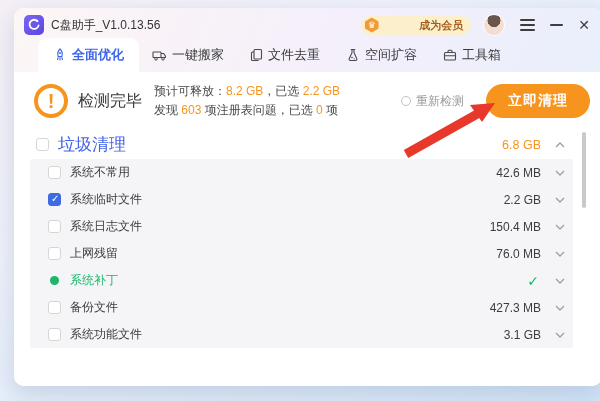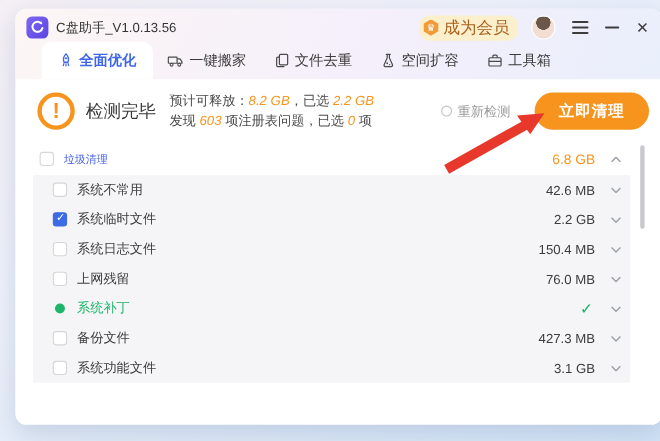--- a/index.html
+++ b/index.html
@@ -18,51 +18,51 @@
   .win-header { height:64px; background:linear-gradient(115deg,#fdf6f5 0%,#f4effb 55%,#e9effb 100%); }
   .titlebar { height:30px; display:flex; align-items:center; padding:4px 12px 0 10px; }
   .logo { width:20px; height:20px; border-radius:5px; background:linear-gradient(135deg,#7e66f2,#5b45e0);
           display:flex; align-items:center; justify-content:center; flex:0 0 auto; }
   .app-title { font-size:12px; color:#333; margin-left:7px; }
   .tb-spacer { flex:1; }
   .member-badge { display:flex; align-items:center; gap:4px; background:#fcefcb; border-radius:10px;
           padding:2px 8px 2px 3px; cursor:pointer; }
   .crown { width:15px; height:15px; background:#f09a38; color:#fff; font-size:9px; line-height:15px;
           text-align:center; clip-path:polygon(50% 0,95% 27%,95% 73%,50% 100%,5% 73%,5% 27%); }
-  .member-badge span.mb-txt { font-size:15px; font-weight:normal; color:#a8611d; }
+  .member-badge span.mb-txt { font-size:11px; font-weight:bold; color:#a8611d;margin-left:36px; }
   .avatar { width:22px; height:22px; border-radius:50%; margin-left:12px;
           background:radial-gradient(circle at 50% 28%, #6b564c 0 36%, #f4ddd2 38% 72%, #e6c4b4 100%);
           border:1px solid #fff; cursor:pointer; }
   .winbtn { margin-left:15px; cursor:pointer; display:flex; flex-direction:column; justify-content:center; }
   .hamburger .bar { width:15px; height:1.8px; background:#3d3d3d; border-radius:1px; margin:1.7px 0; }
   .minimize .bar { width:13px; height:1.8px; background:#3d3d3d; border-radius:1px; }
   .closebtn { font-size:14px; color:#3d3d3d; font-weight:bold; line-height:14px; }
   
   .tabbar { height:34px; display:flex; align-items:stretch; padding-left:24px; }
   .tab { display:flex; align-items:center; gap:5px; padding:0 13px; font-size:13px; color:#3a3a3a; cursor:pointer; }
   .tab.active { background:#fff; border-radius:9px 9px 0 0; color:#3f66e8; padding:0 15px; font-weight:bold; }
   .tab svg { flex:0 0 auto; }
   
   .content { position:relative; height:314px; background:#fff; }
   .status-row { display:flex; align-items:center; margin:6px 12px 0 20px; height:46px; }
   .warn-icon { width:34px; height:34px; border-radius:50%; border:4px solid #f7941d; color:#f7941d;
           font-weight:900; font-size:20px; display:flex; align-items:center; justify-content:center; flex:0 0 auto; }
   .status-title { font-size:16px; color:#3a3a3a; margin:0 12px 0 10px; white-space:nowrap; }
   .status-lines { font-size:12px; color:#4a4a4a; line-height:19px; white-space:nowrap; }
-  .num { color:#f7941d;font-style:italic; }
+  .num { color:#f7941d; }
   .status-right { margin-left:auto; display:flex; align-items:center;gap:8px; }
   .recheck { display:flex; align-items:center; gap:5px; color:#9b9b9b; font-size:12px; cursor:pointer; margin-right:14px; }
   .radio { width:10px; height:10px; border-radius:50%; border:1.5px solid #c2c2c2; background:#fff; }
   .clean-btn { background:#f7941d; color:#fff; font-size:14px; border:none; border-radius:17px;
           padding:8px 22px; cursor:pointer; letter-spacing:1px;font-weight:bold; }
   
   .list { margin:6px 10px 0 16px; width:543px; }
   .row { display:flex; align-items:center; }
   .group-row { height:29px; padding:0 8px 0 6px; background:#fff; cursor:pointer; }
-  .group-label { font-size:10px; color:#4663e8; margin-left:9px; }
+  .group-label { font-size:17px; color:#4663e8; margin-left:9px; }
   .group-size { font-size:12.5px; color:#f7941d; margin-right:14px; }
   .sub-block { background:#f5f5f7; border-radius:2px; }
   .sub-row { height:27px; padding:0 8px 0 18px; cursor:pointer; }
   .row-label { font-size:12px; color:#3c3c3c; margin-left:9px; }
   .row-size { font-size:12px; color:#3c3c3c; margin-right:14px; }
   .row-spacer { flex:1; }
   .cb { width:13px; height:13px; border:1px solid #d6d6d6; border-radius:3px; background:#fff; flex:0 0 auto; }
   .cb.checked { background:#3d6be4; border-color:#3d6be4; position:relative; }
   .cb.checked::after { content:"✓"; color:#fff; font-size:10px; font-weight:bold; position:absolute; left:2px; top:-1px; }
   .dot { width:9px; height:9px; border-radius:50%; background:#1db56a; margin:0 2px; flex:0 0 auto; }

